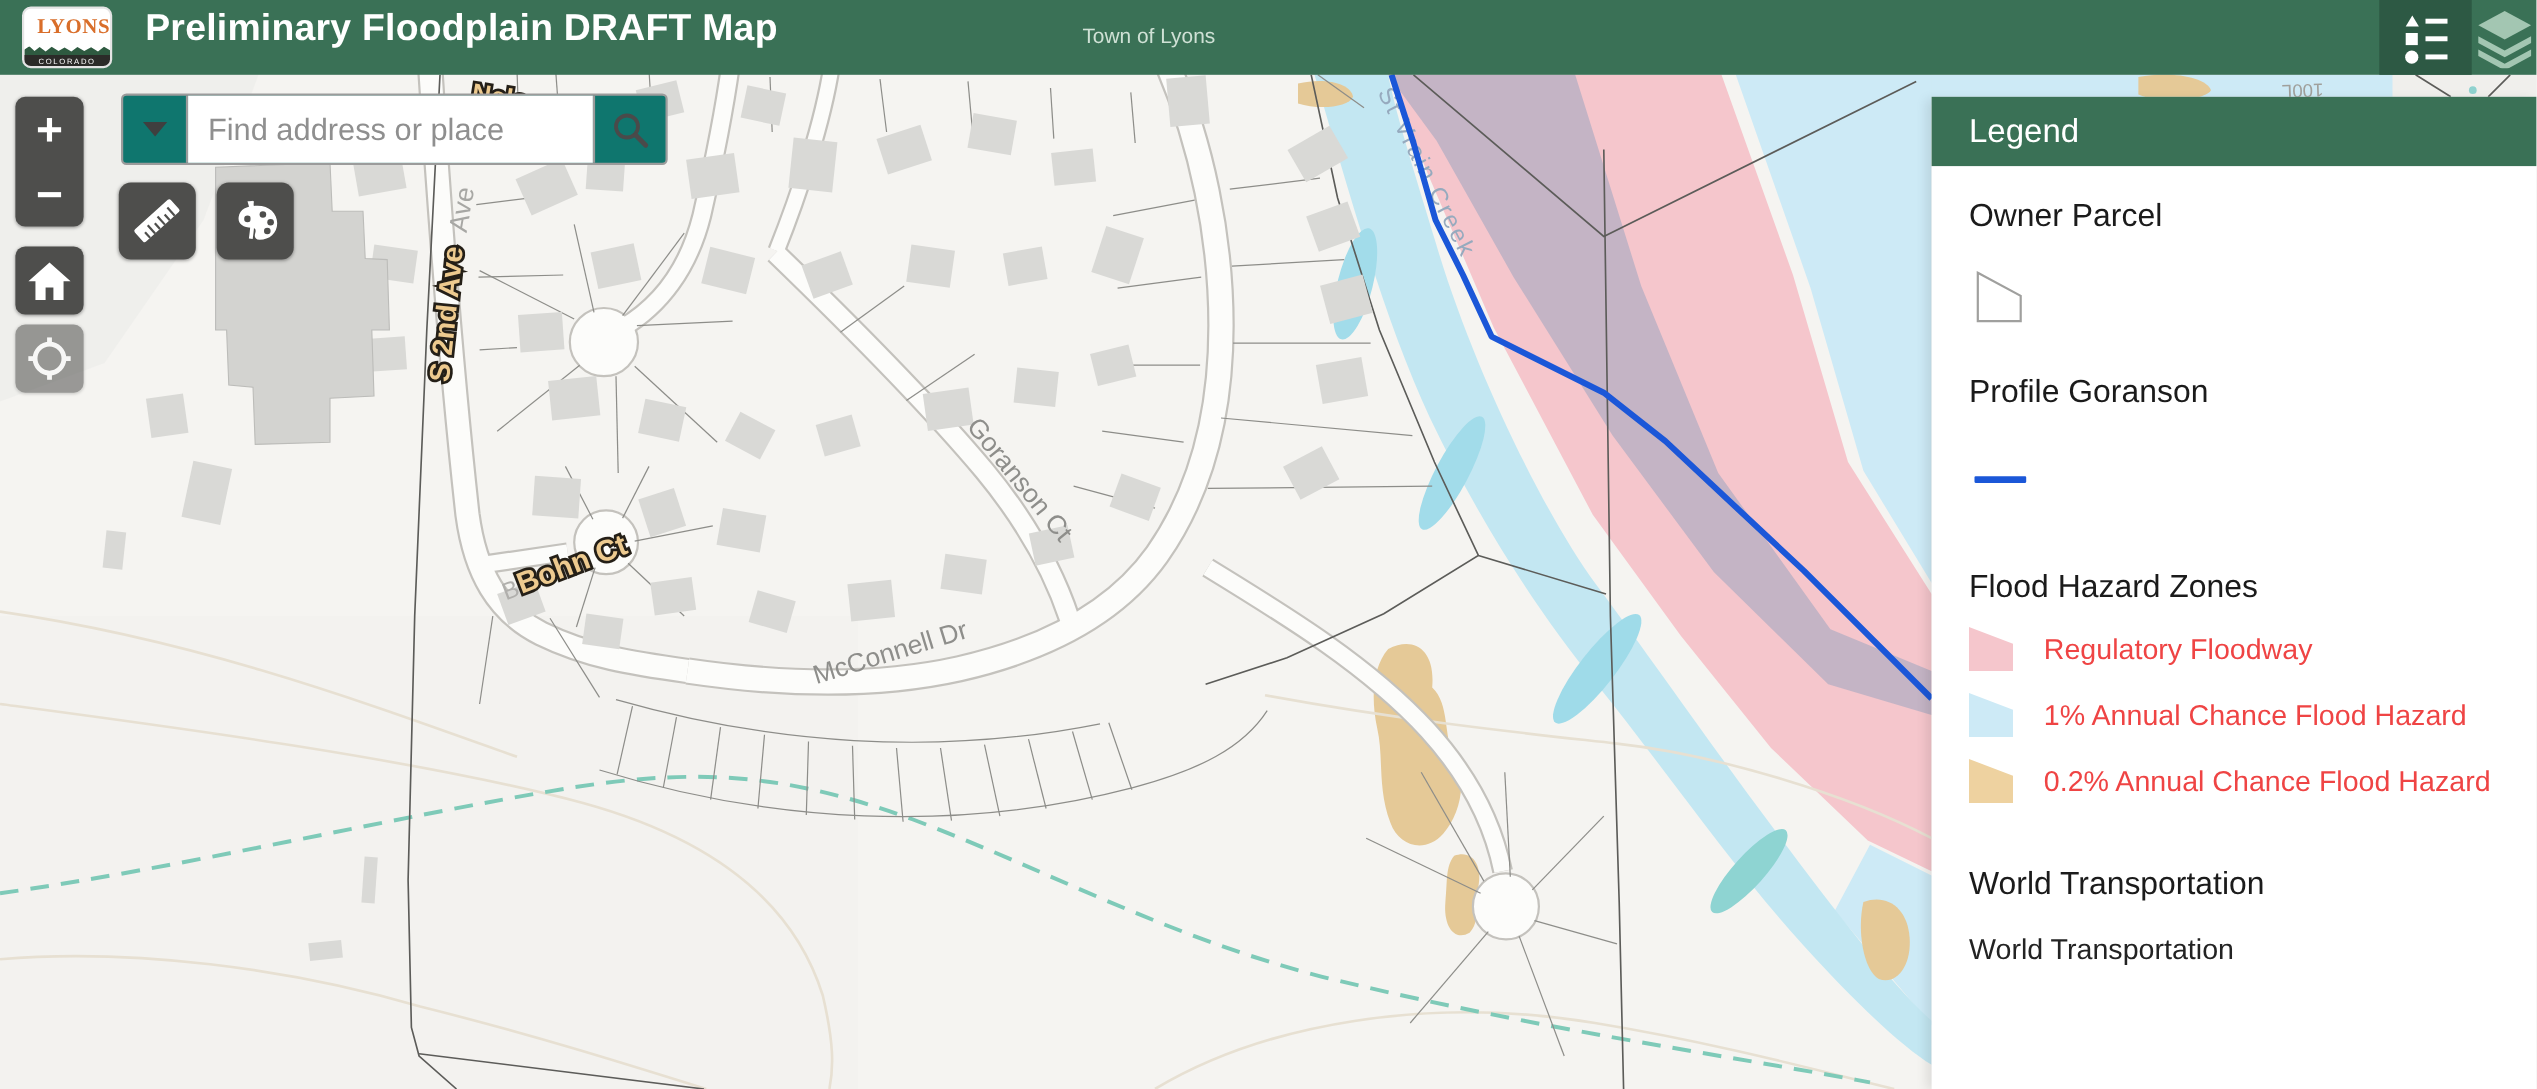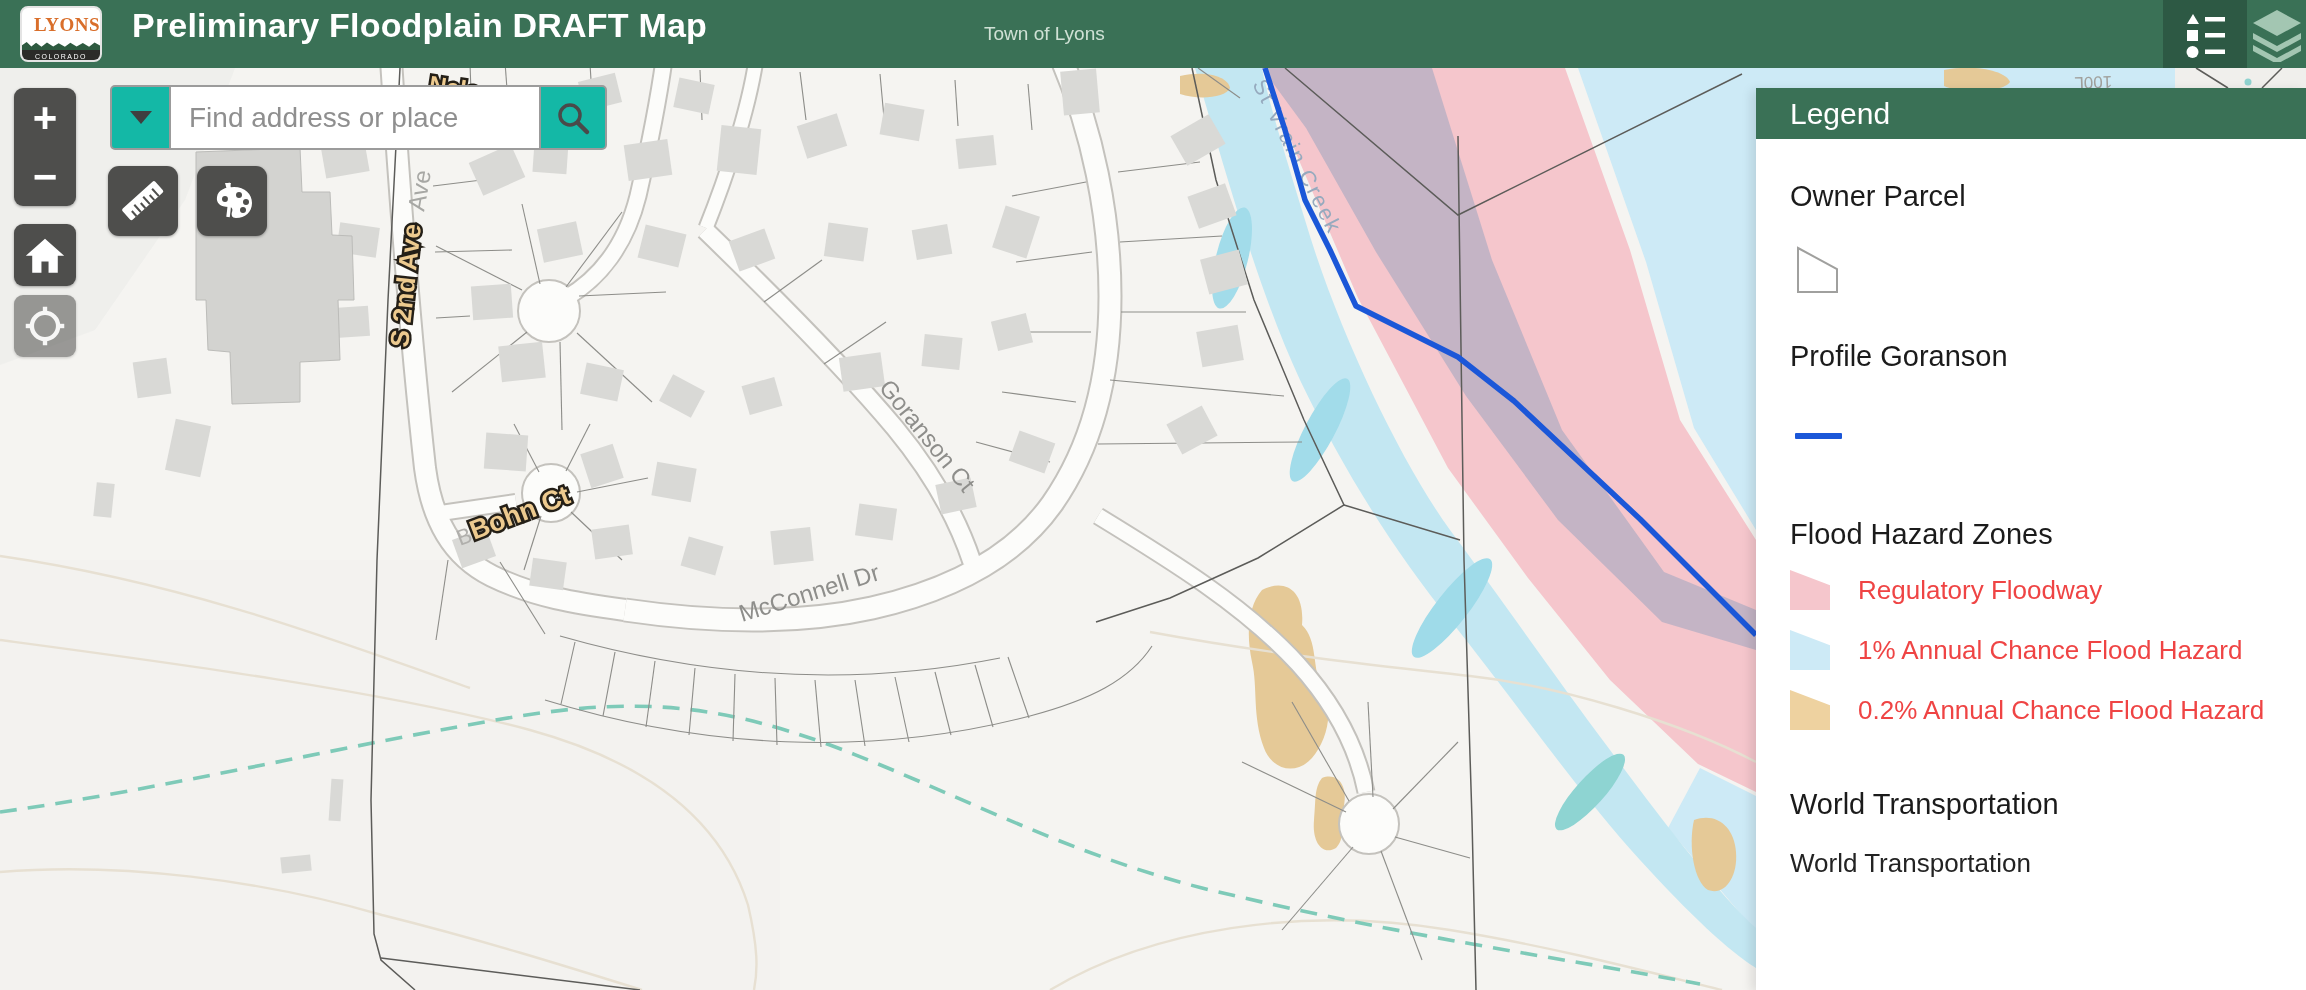--- a/index.html
+++ b/index.html
@@ -36,36 +36,36 @@
     font-size:42px;font-weight:bold;line-height:1;cursor:pointer;}
   .homectl{left:14px;top:224px;width:62px;height:62px;display:flex;align-items:center;justify-content:center;}
   .locatectl{left:14px;top:295px;width:62px;height:62px;display:flex;align-items:center;
     justify-content:center;opacity:.55;}
   .toolbtn{width:70px;height:70px;border-radius:11px;position:absolute;display:flex;
     align-items:center;justify-content:center;}
   .measure-btn{left:108px;top:166px;}
   .style-btn{left:197px;top:166px;}
 
   
-  .search{position:absolute;left:110px;top:85px;width:497px;height:65px;background:#14b8a6;
+  .search{position:absolute;left:110px;top:85px;width:497px;height:65px;background:#0f766e;
     border:2px solid #9b9b9b;border-radius:5px;z-index:20;display:flex;box-sizing:border-box;}
   .search .dd{width:57px;display:flex;align-items:center;justify-content:center;
     border-right:2px solid #9b9b9b;cursor:pointer;}
   .caret{width:0;height:0;border-left:11px solid transparent;border-right:11px solid transparent;
     border-top:13px solid #3f3f3f;}
   .search input{flex:1;border:none;outline:none;font-size:28px;padding:0 18px;
     color:#333;font-family:"Liberation Sans",sans-serif;min-width:0;}
   .search input::placeholder{color:#8f8f8f;}
   .search .mag{width:64px;display:flex;align-items:center;justify-content:center;
     border-left:2px solid #9b9b9b;cursor:pointer;}
 
   
   .legend{position:absolute;left:1756px;top:88px;width:550px;height:902px;background:#ffffff;
     z-index:25;box-shadow:-5px 2px 10px rgba(0,0,0,.10);}
-  .legend-header{height:51px;background:#3a7156;color:#fff;font-size:30px;display:flex;
+  .legend-header{height:63px;background:#3a7156;color:#fff;font-size:30px;display:flex;
     align-items:center;padding-left:34px;}
   .lg-heading{position:absolute;left:34px;color:#1b1b1b;font-size:29px;}
   .lg-sub{position:absolute;left:34px;color:#232323;font-size:26px;}
   .lg-row{position:absolute;left:34px;height:48px;display:flex;align-items:center;}
   .swatch{width:40px;height:40px;margin-right:28px;
     clip-path:polygon(0 0,100% 38%,100% 100%,0 100%);}
   .sw-pink{background:#f5c6cc;}
   .sw-blue{background:#cdeaf6;}
   .sw-tan{background:#eed2a0;}
   .lg-row .lbl{font-size:26px;color:#ef4444;}

